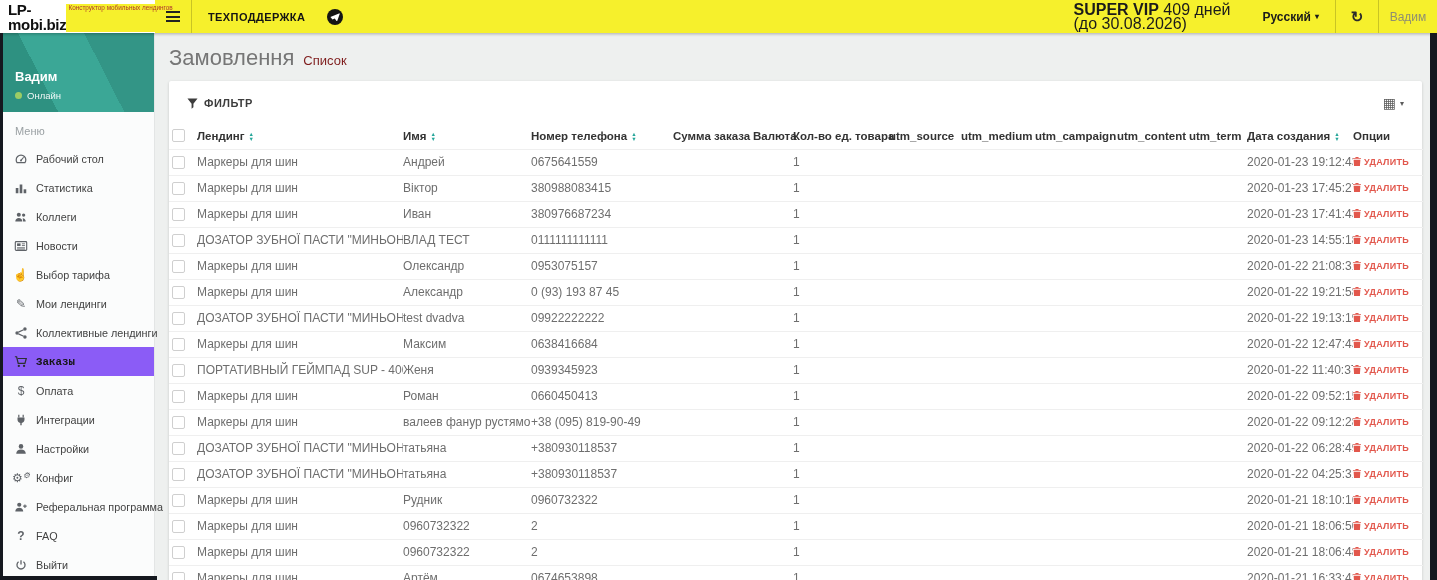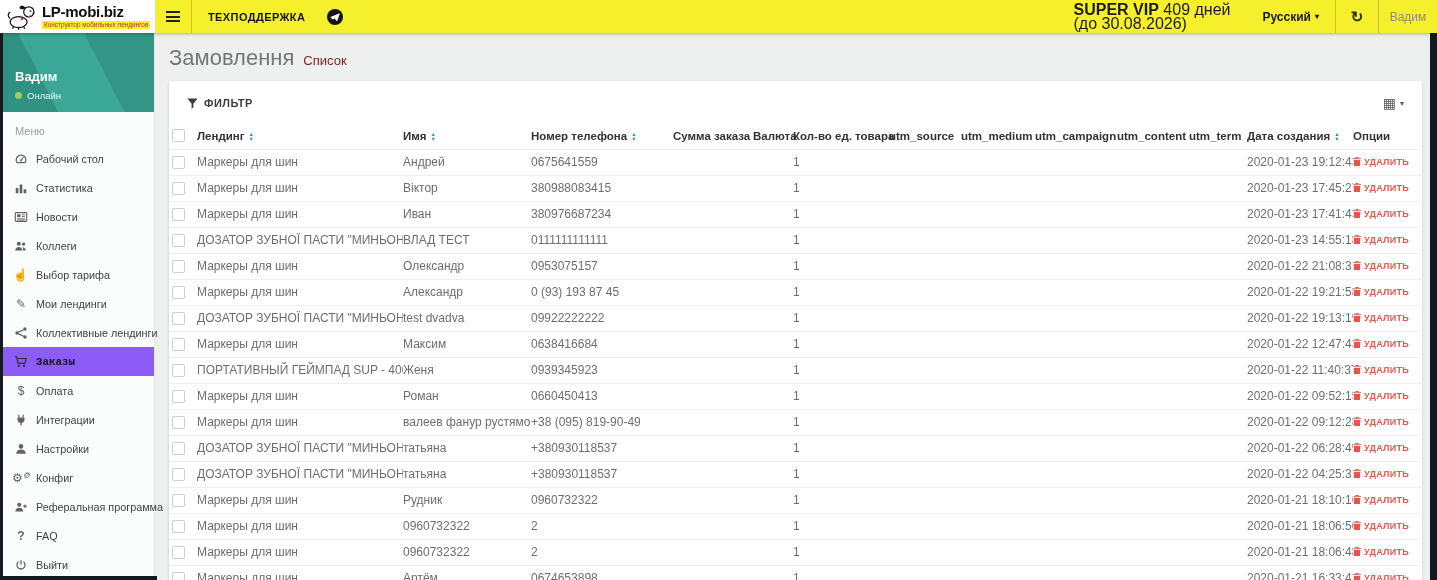--- a/index.html
+++ b/index.html
@@ -4,21 +4,21 @@
 <style>
   * { margin:0; padding:0; box-sizing:border-box; }
   html,body { width:1437px; height:580px; overflow:hidden; }
   body { position:relative; background:#eef0ef; font-family:"Liberation Sans", sans-serif; }
 
   
   .topbar { position:absolute; top:0; left:0; right:0; height:33px; background:#f6f02c;
             display:flex; align-items:stretch; z-index:40; box-shadow:0 1px 3px rgba(0,0,0,.28); }
   .logo-box { width:155px; background:#fff; display:flex; align-items:center; gap:3px;
               padding:1px 4px 1px 5px; flex:none; }
-  .brand-txt { display:flex; flex-direction:column; line-height:1; }
+  .brand-txt { display:flex; flex-direction:row; line-height:1; }
   .brand-title { font-size:15px; font-weight:800; color:#101010; letter-spacing:-.3px; }
   .brand-tagline { font-size:6.4px; color:#b03a2e; background:#f6f02c; margin-top:2px; padding:1px 2px; white-space:nowrap; }
   .tb-btn { display:flex; align-items:center; justify-content:center; cursor:pointer; }
   .hamburger { width:36px; }
   .bars { width:14px; height:11px; border-top:2px solid #222; border-bottom:2px solid #222; position:relative; }
   .bars:after { content:""; position:absolute; left:0; right:0; top:2.5px; height:2px; background:#222; }
   .tb-div { width:1px; background:rgba(0,0,0,.18); }
   .support { gap:22px; padding:0 16px; }
   .support-label { font-size:11px; font-weight:bold; color:#141414; letter-spacing:.4px; }
   .tb-spacer { flex:1; }
@@ -157,37 +157,37 @@
             <rect x="2" y="8" width="3" height="6" fill="#5f6368"></rect>
             <rect x="6.5" y="4" width="3" height="10" fill="#5f6368"></rect>
             <rect x="11" y="9.5" width="3" height="4.5" fill="#5f6368"></rect>
           </svg>
         </span>
        <span class="side-label">Статистика</span>
      </div>
       <div class="side-item">
        <span class="side-icon">
           <svg viewBox="0 0 16 16">
-            <rect x="1.5" y="3" width="13" height="10" rx="1" fill="none" stroke="#5f6368" stroke-width="1.3"></rect>
-            <rect x="3.5" y="5" width="4" height="3" fill="#5f6368"></rect>
-            <path d="M9 5.5h3.5M9 7.5h3.5M3.5 10h9M3.5 11.5h9" stroke="#5f6368" stroke-width="1"></path>
-          </svg>
-        </span>
-       <span class="side-label">Новости</span>
-     </div>
-      <div class="side-item">
-       <span class="side-icon">
-          <svg viewBox="0 0 16 16">
             <circle cx="5.5" cy="5.5" r="2.3" fill="#5f6368"></circle>
             <circle cx="11" cy="5.8" r="1.9" fill="#5f6368"></circle>
             <path d="M1.5 13c0-2.3 1.8-4 4-4s4 1.7 4 4z" fill="#5f6368"></path>
             <path d="M10 9.3c1.9.1 3.4 1.6 3.4 3.7h-3z" fill="#5f6368"></path>
           </svg>
         </span>
        <span class="side-label">Коллеги</span>
+     </div>
+      <div class="side-item">
+       <span class="side-icon">
+          <svg viewBox="0 0 16 16">
+            <rect x="1.5" y="3" width="13" height="10" rx="1" fill="none" stroke="#5f6368" stroke-width="1.3"></rect>
+            <rect x="3.5" y="5" width="4" height="3" fill="#5f6368"></rect>
+            <path d="M9 5.5h3.5M9 7.5h3.5M3.5 10h9M3.5 11.5h9" stroke="#5f6368" stroke-width="1"></path>
+          </svg>
+        </span>
+       <span class="side-label">Новости</span>
      </div>
       <div class="side-item">
        <span class="side-icon">
           <span class="gicon">☝</span>
         </span>
        <span class="side-label">Выбор тарифа</span>
      </div>
       <div class="side-item">
        <span class="side-icon">
           <span class="gicon">✎</span>

